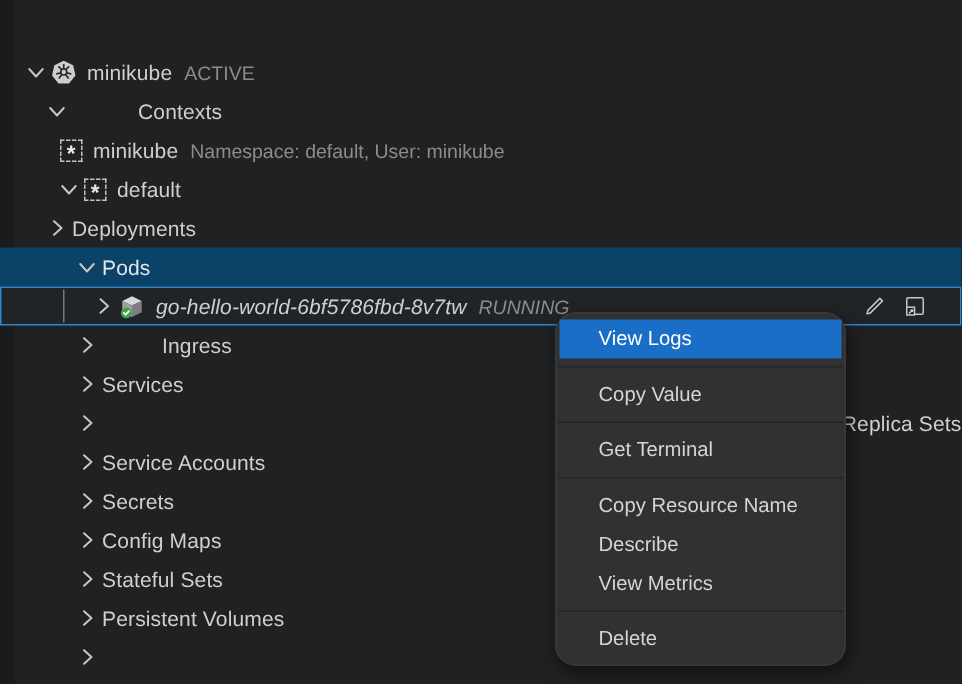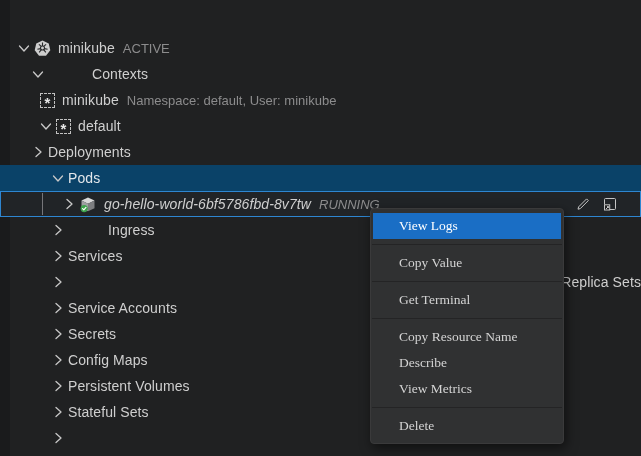--- a/index.html
+++ b/index.html
@@ -26,22 +26,22 @@
   .starbox{
     width:15px;height:15px;border:1px dashed #c2c2c2;box-sizing:border-box;
     display:flex;align-items:center;justify-content:center;
     color:#e8e8e8;font-size:15px;font-weight:bold;line-height:0;
   }
   .starbox span{transform:translateY(3px);}
   .actions{margin-left:auto;display:flex;align-items:center;gap:9px;margin-right:21px;}
   .actions .abtn{display:flex;align-items:center;justify-content:center;width:18px;height:18px;cursor:pointer;}
   .menu{
     position:absolute;left:370px;top:208px;width:194px;box-sizing:border-box;
-    background:#303132;border:1px solid #3a3a3b;border-radius:4px;
-    box-shadow:2px 4px 12px rgba(0,0,0,.55);padding:4px 0;z-index:20;font-family:Liberation Serif, serif;
+    background:#303132;border:1px solid #3a3a3b;border-radius:14px;
+    box-shadow:2px 4px 12px rgba(0,0,0,.55);padding:4px 0;z-index:20;
   }
   .menu-item{
     height:26px;line-height:26px;padding-left:26px;margin:0 2px;
     font-size:13.5px;color:#d4d4d4;cursor:pointer;
   }
   .menu-item.hl{background:#1a6ec5;color:#ffffff;}
   .menu-sep{height:1px;background:#242425;margin:5px 1px;}
 </style>
 </head>
 <body>
@@ -196,29 +196,29 @@
         </svg>
       </span>
       <span class="lbl">Config Maps</span>
     </div>
     <div class="row" style="padding-left: 48px;">
       <span class="chev">
         <svg width="16" height="16" viewBox="0 0 16 16">
           <path d="M6 3.5 L11 8 L6 12.5" stroke="#c8c8c8" stroke-width="1.3" fill="none" stroke-linecap="round" stroke-linejoin="round"></path>
         </svg>
       </span>
+      <span class="lbl">Stateful Sets</span>
+    </div>
+    <div class="row" style="padding-left: 48px;">
+      <span class="chev">
+        <svg width="16" height="16" viewBox="0 0 16 16">
+          <path d="M6 3.5 L11 8 L6 12.5" stroke="#c8c8c8" stroke-width="1.3" fill="none" stroke-linecap="round" stroke-linejoin="round"></path>
+        </svg>
+      </span>
       <span class="lbl">Persistent Volumes</span>
-    </div>
-    <div class="row" style="padding-left: 48px;">
-      <span class="chev">
-        <svg width="16" height="16" viewBox="0 0 16 16">
-          <path d="M6 3.5 L11 8 L6 12.5" stroke="#c8c8c8" stroke-width="1.3" fill="none" stroke-linecap="round" stroke-linejoin="round"></path>
-        </svg>
-      </span>
-      <span class="lbl">Stateful Sets</span>
     </div>
     <div class="row" style="padding-left: 48px;">
       <span class="chev">
         <svg width="16" height="16" viewBox="0 0 16 16">
           <path d="M6 3.5 L11 8 L6 12.5" stroke="#c8c8c8" stroke-width="1.3" fill="none" stroke-linecap="round" stroke-linejoin="round"></path>
         </svg>
       </span>
     </div>
   </div>
 <div class="menu" id="menu">

